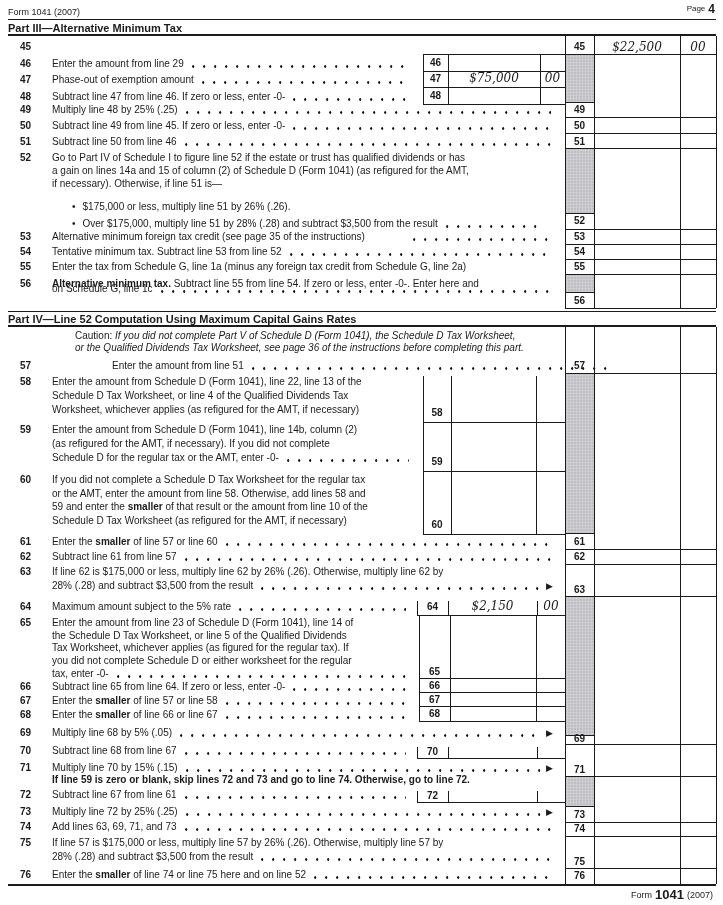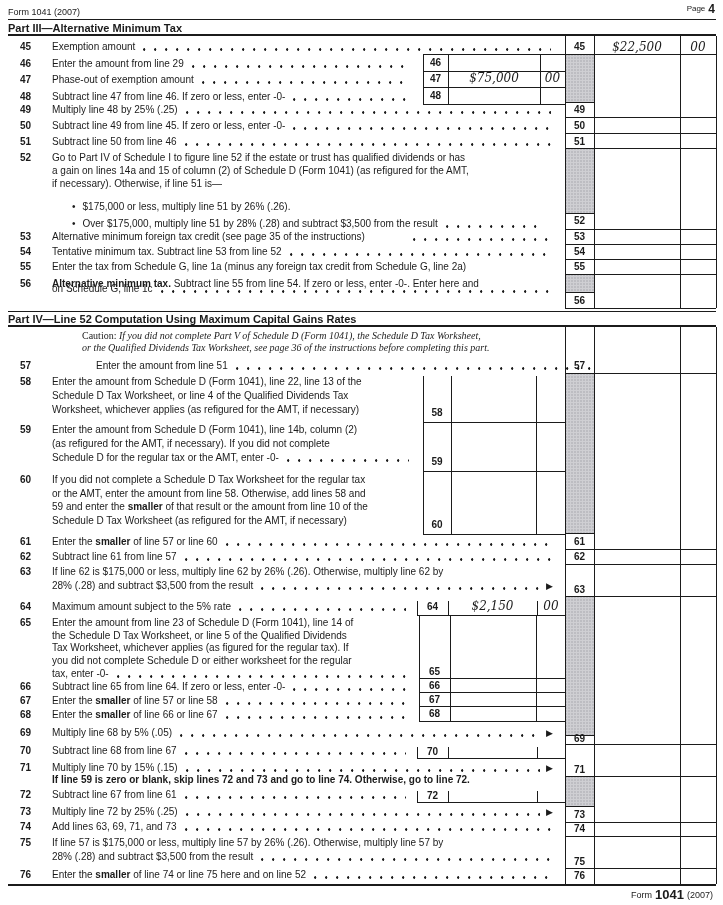--- a/index.html
+++ b/index.html
@@ -17,21 +17,21 @@
         background-image:radial-gradient(circle at 1.2px 1.5px,#1b1b1b 1px,transparent 1.4px);
         background-size:11px 3px;background-repeat:repeat-x;}
   .num{position:absolute;font-weight:700;font-size:10px;line-height:12px;}
   .cn{position:absolute;left:565px;width:29px;text-align:center;font-weight:700;font-size:10px;line-height:12px;}
   .bn{position:absolute;text-align:center;font-weight:700;font-size:10px;line-height:12px;}
   .val{position:absolute;font-family:"DejaVu Serif",serif;font-style:italic;font-size:12px;line-height:13px;text-align:center;}
   .arw{font-size:9px;line-height:9px;margin:0 0 1.5px 0;}
   .blt{margin-right:7px;font-size:10px;}
   .hdr-small{font-size:9px;}
   .pt-title{position:absolute;left:8px;font-weight:700;font-size:11px;line-height:12px;}
-  .caution{position:absolute;font-family:Liberation Serif, serif;font-size:10px;line-height:11.5px;white-space:nowrap;margin-left:7px;}
+  .caution{position:absolute;font-family:Liberation Sans, sans-serif;font-size:10px;line-height:11.5px;white-space:nowrap;}
   .caution i{font-style:italic;}
   b{font-weight:700;}
 </style>
 </head>
 <body>
 
 <div id="page">
 
   <div class="r hdr-small" style="left:8px;top:6px;">
       <span class="t">Form 1041 (2007)</span>
@@ -71,24 +71,20 @@
   <div class="hl" style="left:565px;top:259px;width:151px;"></div>
   <div class="hl" style="left:565px;top:274px;width:151px;"></div>
   <div class="hl" style="left:565px;top:292px;width:29px;"></div>
   <div class="hl" style="left:565px;top:308px;width:151px;"></div>
 
   <div class="vl" style="left:423px;top:54px;height:50px;"></div>
   <div class="vl" style="left:448px;top:54px;height:50px;"></div>
   <div class="vl" style="left:540px;top:54px;height:50px;"></div>
 
   <div class="num" style="left:20px;top:41px;">45</div>
-  <div class="r" style="left:52px;top:41px;width:505px;">
-      <span class="t">Exemption amount</span>
-      <span class="lead"></span>
-    </div>
   <div class="cn" style="top:41px;">45</div>
   <div class="val" style="left:594px;top:41px;width:86px;">$22,500</div>
   <div class="val" style="left:680px;top:41px;width:36px;">00</div>
 
   <div class="num" style="left:20px;top:58px;">46</div>
   <div class="r" style="left:52px;top:58px;width:362px;">
       <span class="t">Enter the amount from line 29</span>
       <span class="lead"></span>
     </div>
   <div class="bn" style="left:423px;top:57px;width:25px;">46</div>
@@ -234,21 +230,21 @@
 
   <div class="caution" style="left:75px;top:330px;">
     <span>Caution:</span>
     <i>If you did not complete Part V of Schedule D (Form 1041), the Schedule D Tax Worksheet,</i>
   </div>
   <div class="caution" style="left:75px;top:341.5px;">
     <i>or the Qualified Dividends Tax Worksheet, see page 36 of the instructions before completing this part.</i>
   </div>
 
   <div class="num" style="left:20px;top:360px;">57</div>
-  <div class="r" style="left:48px;top:360px;width:505px;padding-left:48px;">
+  <div class="r" style="left:64px;top:360px;width:505px;padding-left:48px;">
       <span class="t">Enter the amount from line 51</span>
       <span class="lead"></span>
     </div>
   <div class="cn" style="top:360px;">57</div>
 
   <div class="num" style="left:20px;top:376px;">58</div>
   <div class="r" style="left:52px;top:376px;">
       <span class="t">Enter the amount from Schedule D (Form 1041), line 22, line 13 of the</span>
     </div>
   <div class="r" style="left:52px;top:390px;">

